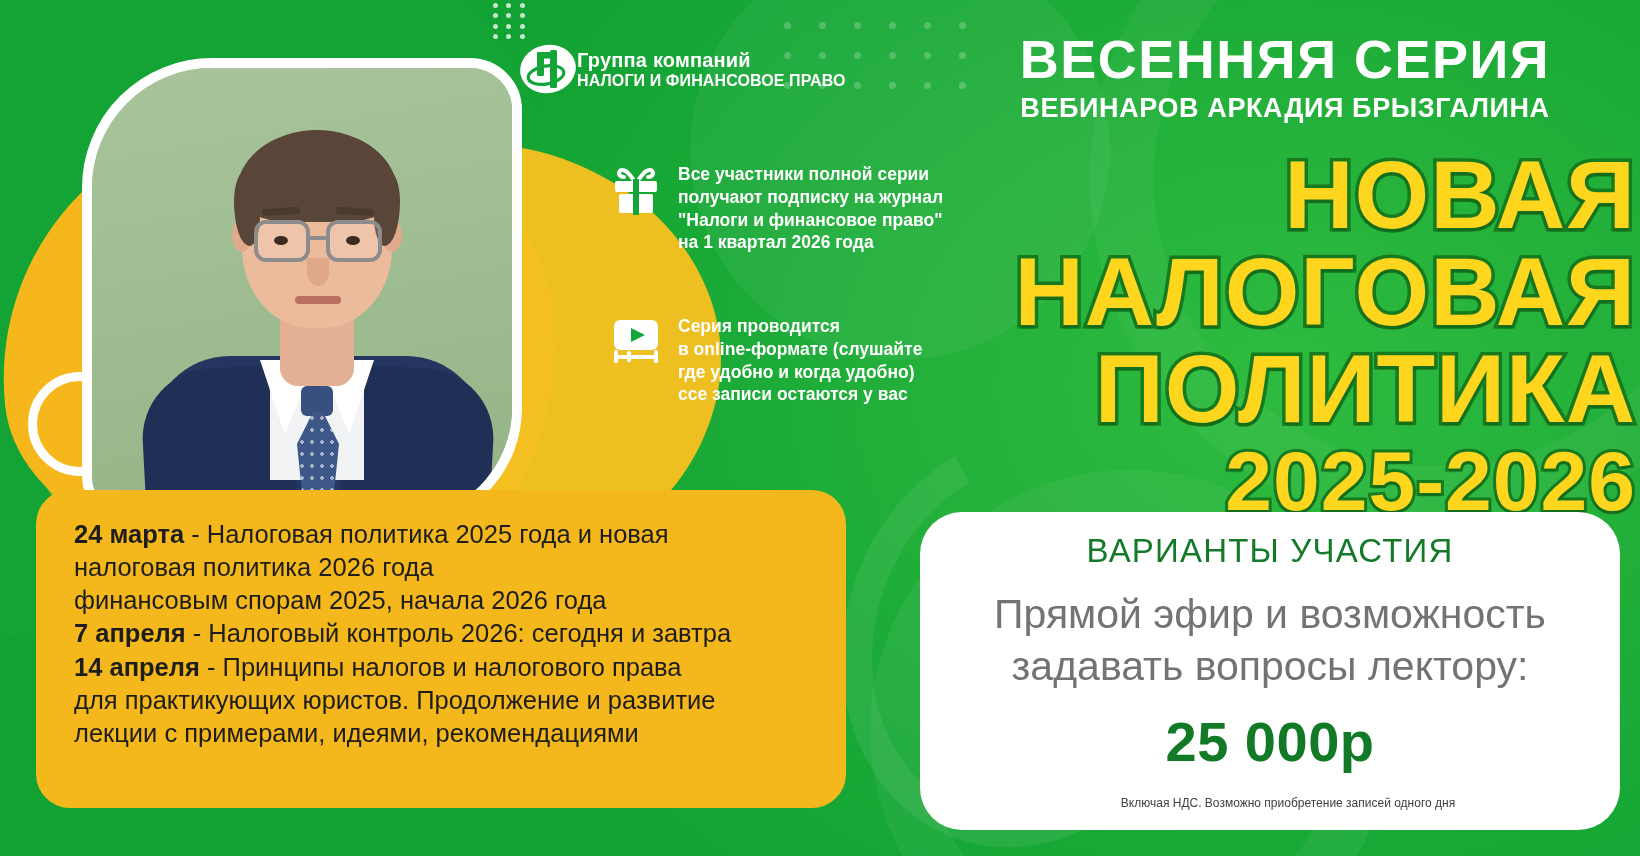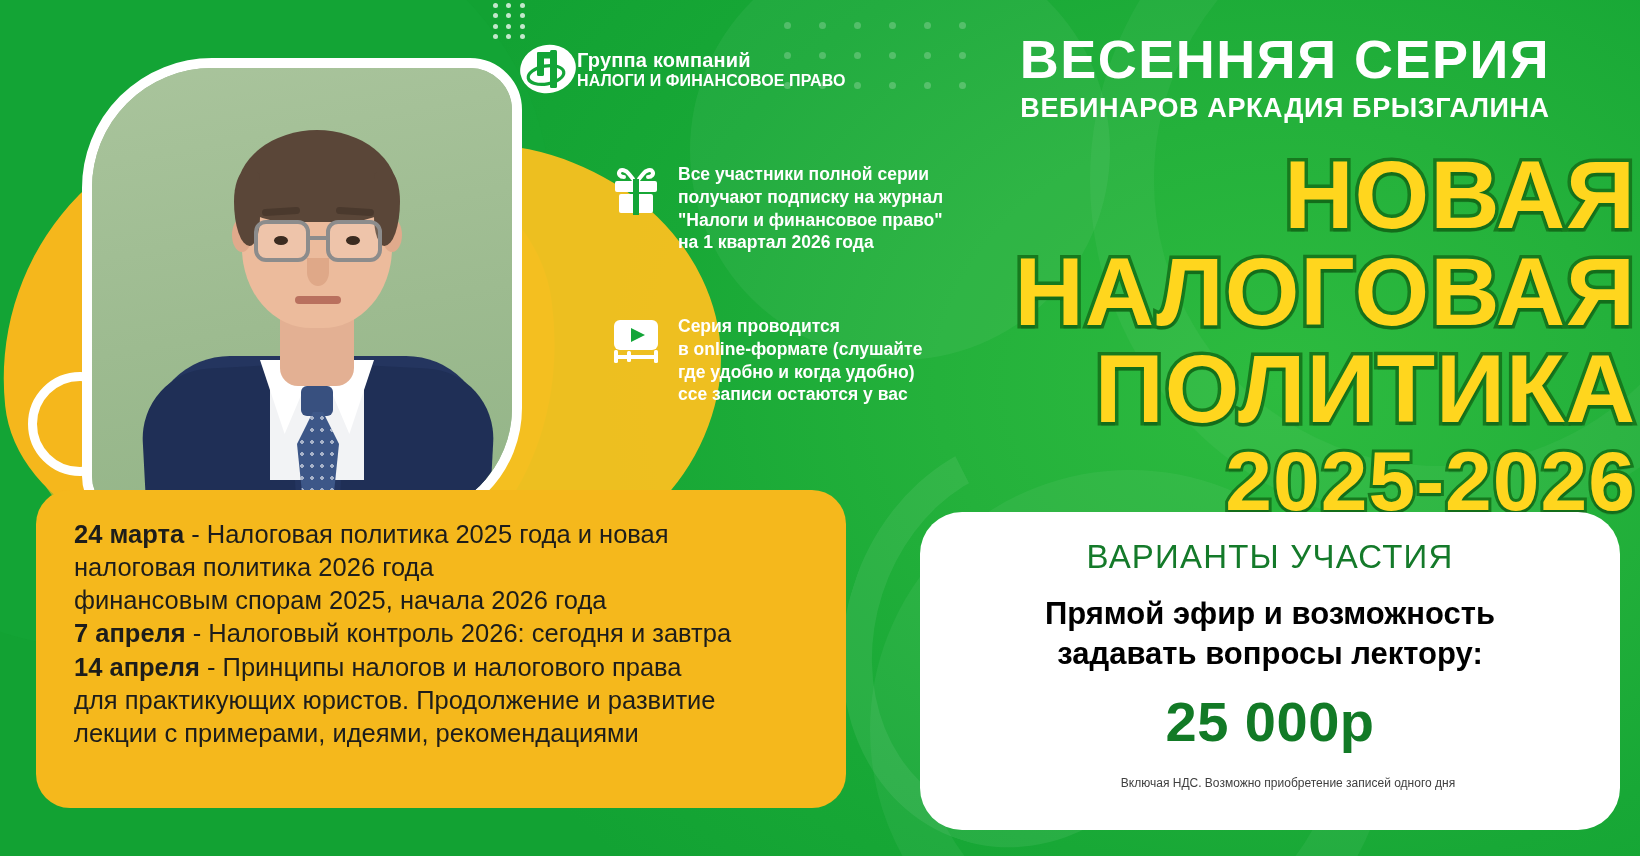--- a/index.html
+++ b/index.html
@@ -181,24 +181,24 @@
   .sch-line { color:#1d1d1b; font-size:25.5px; line-height:1.30; white-space:nowrap; }
   .sch-line b { font-weight:bold; }
 
   
   .pricecard {
     position:absolute; left:920px; top:512px;
     width:700px; height:318px;
     background:#ffffff;
     border-radius:42px;
     text-align:center;
-    padding-top:26px;
+    padding-top:20px;
   }
   .pc-title { color:#147a2a; font-size:33px; letter-spacing:1.2px; }
-  .pc-sub { color:#000000; font-size:31px; line-height:1.28; margin-top:18px;font-weight:bold; }
+  .pc-sub { color:#737373; font-size:41px; line-height:1.28; margin-top:18px; }
   .pc-price { color:#127a26; font-size:56px; font-weight:bold; margin-top:16px; letter-spacing:.5px; }
   .pc-fine { color:#404040; font-size:12px; margin-top:22px;margin-left:36px; }
 </style>
 </head>
 <body>
 
 <div id="banner">
 
   <div class="bg-swoosh-a"></div>
   <div class="bg-soft"></div>

